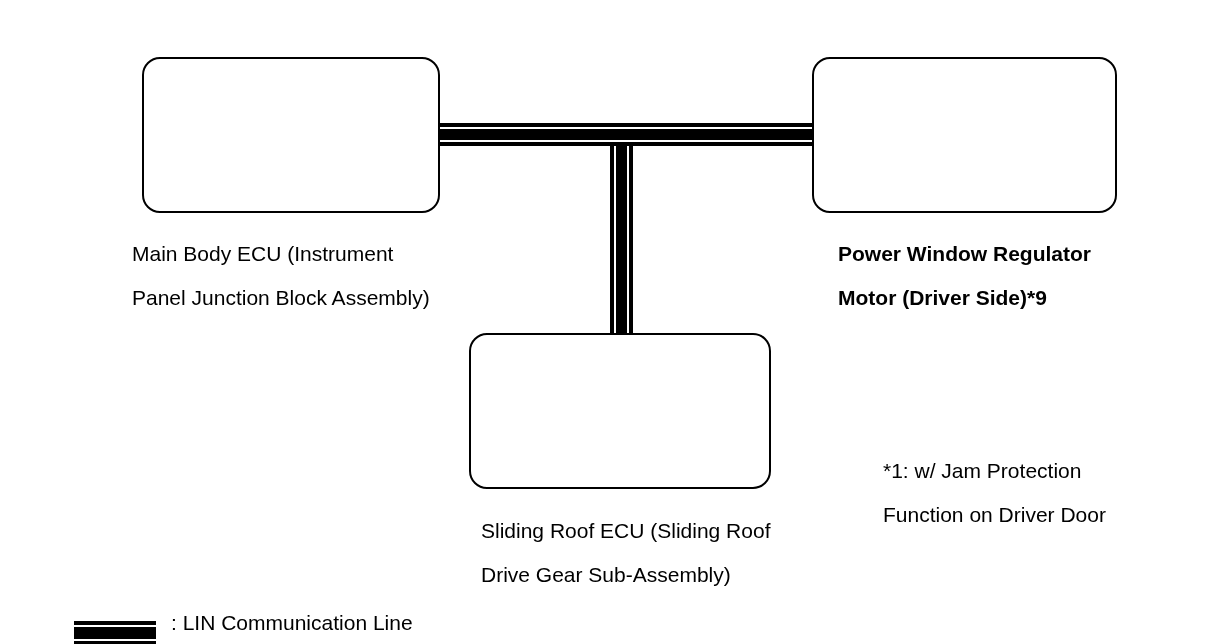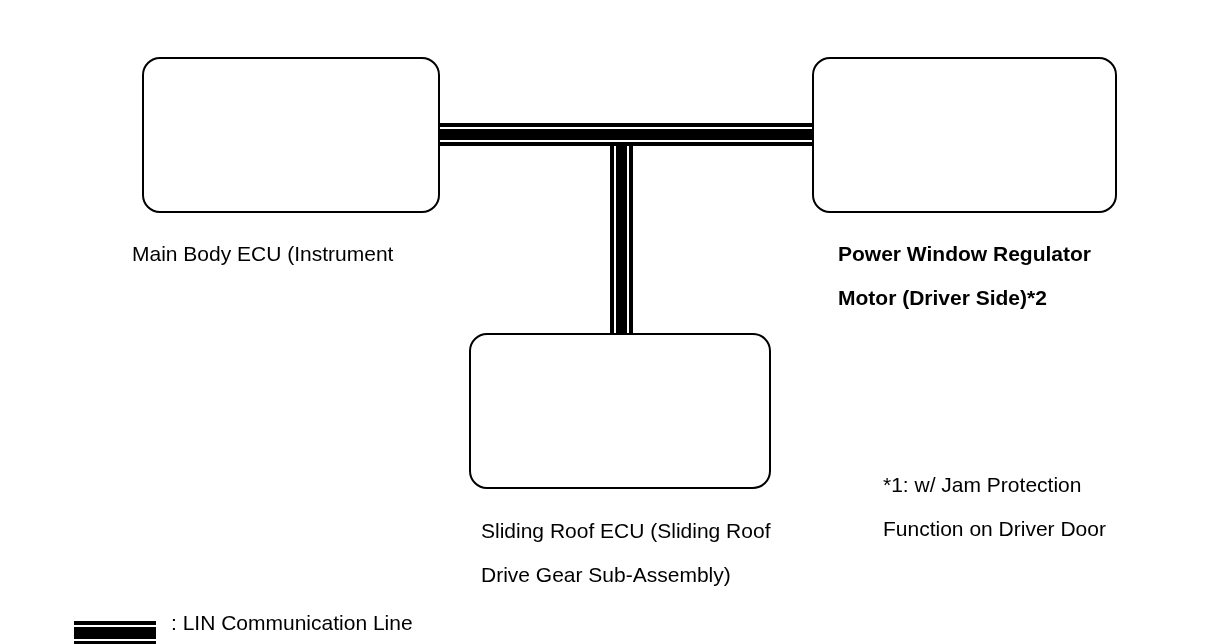--- a/index.html
+++ b/index.html
@@ -50,21 +50,21 @@
   .node-label, .footnote, .legend-text {
     position: absolute;
     font-size: 21px;
     line-height: 30px;
     color: #000;
     white-space: nowrap;
   }
   .label-main  { left: 104px; top: 211px; }
   .label-power { left: 810px; top: 211px; font-weight: bold; }
   .label-roof  { left: 440px; top: 488px; margin-left: 13px; }
-  .footnote    { left: 855px; top: 428px; margin-top: 14px; }
+  .footnote    { left: 855px; top: 428px; }
 
   .legend {
     position: absolute;
     left: 53px;
     top: 580px;
     display: flex;
     align-items: flex-end;
   }
   .legend-swatch {
     width: 82px;
@@ -84,25 +84,26 @@
 
   <div class="lin-h lin-bus-h"></div>
   <div class="lin-v lin-bus-v"></div>
 
   <div class="node-box box-main"></div>
   <div class="node-box box-power"></div>
   <div class="node-box box-roof"></div>
 
   <div class="node-label label-main">
     <div>Main Body ECU (Instrument</div>
+    <div>Panel Junction Block Assembly)</div>
   </div>
 
   <div class="node-label label-power">
     <div>Power Window Regulator</div>
-    <div>Motor (Driver Side)*2</div>
+    <div>Motor (Driver Side)*9</div>
   </div>
 
   <div class="node-label label-roof">
     <div>Sliding Roof ECU (Sliding Roof</div>
     <div>Drive Gear Sub-Assembly)</div>
   </div>
 
   <div class="footnote">
     <div>*1: w/ Jam Protection</div>
     <div>Function on Driver Door</div>

